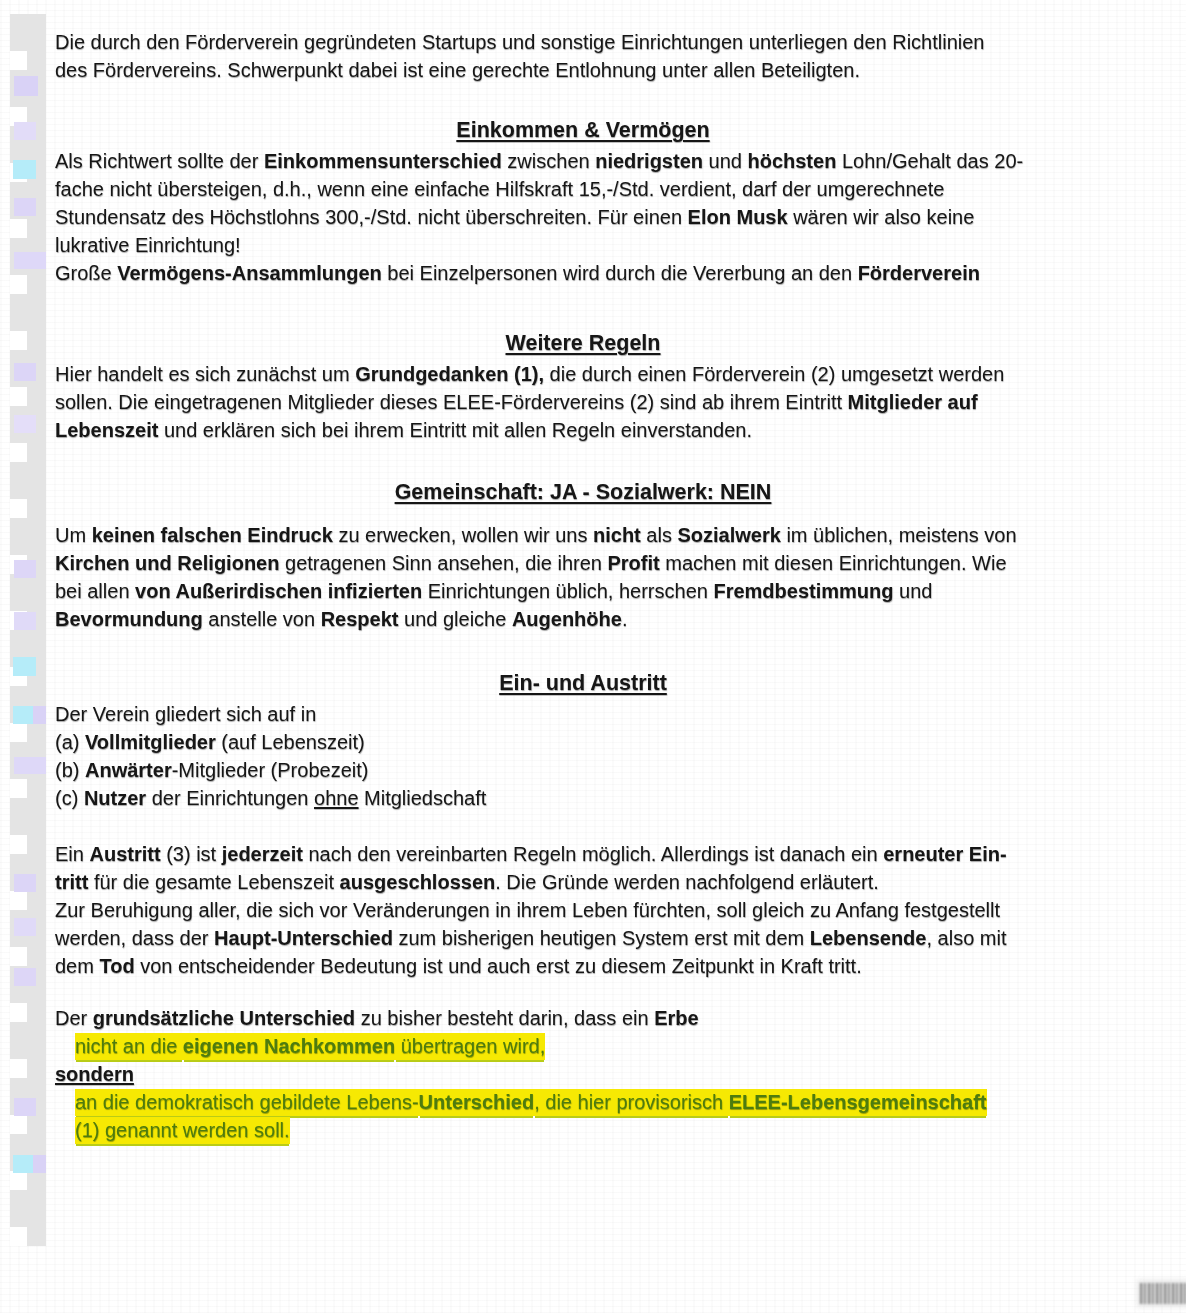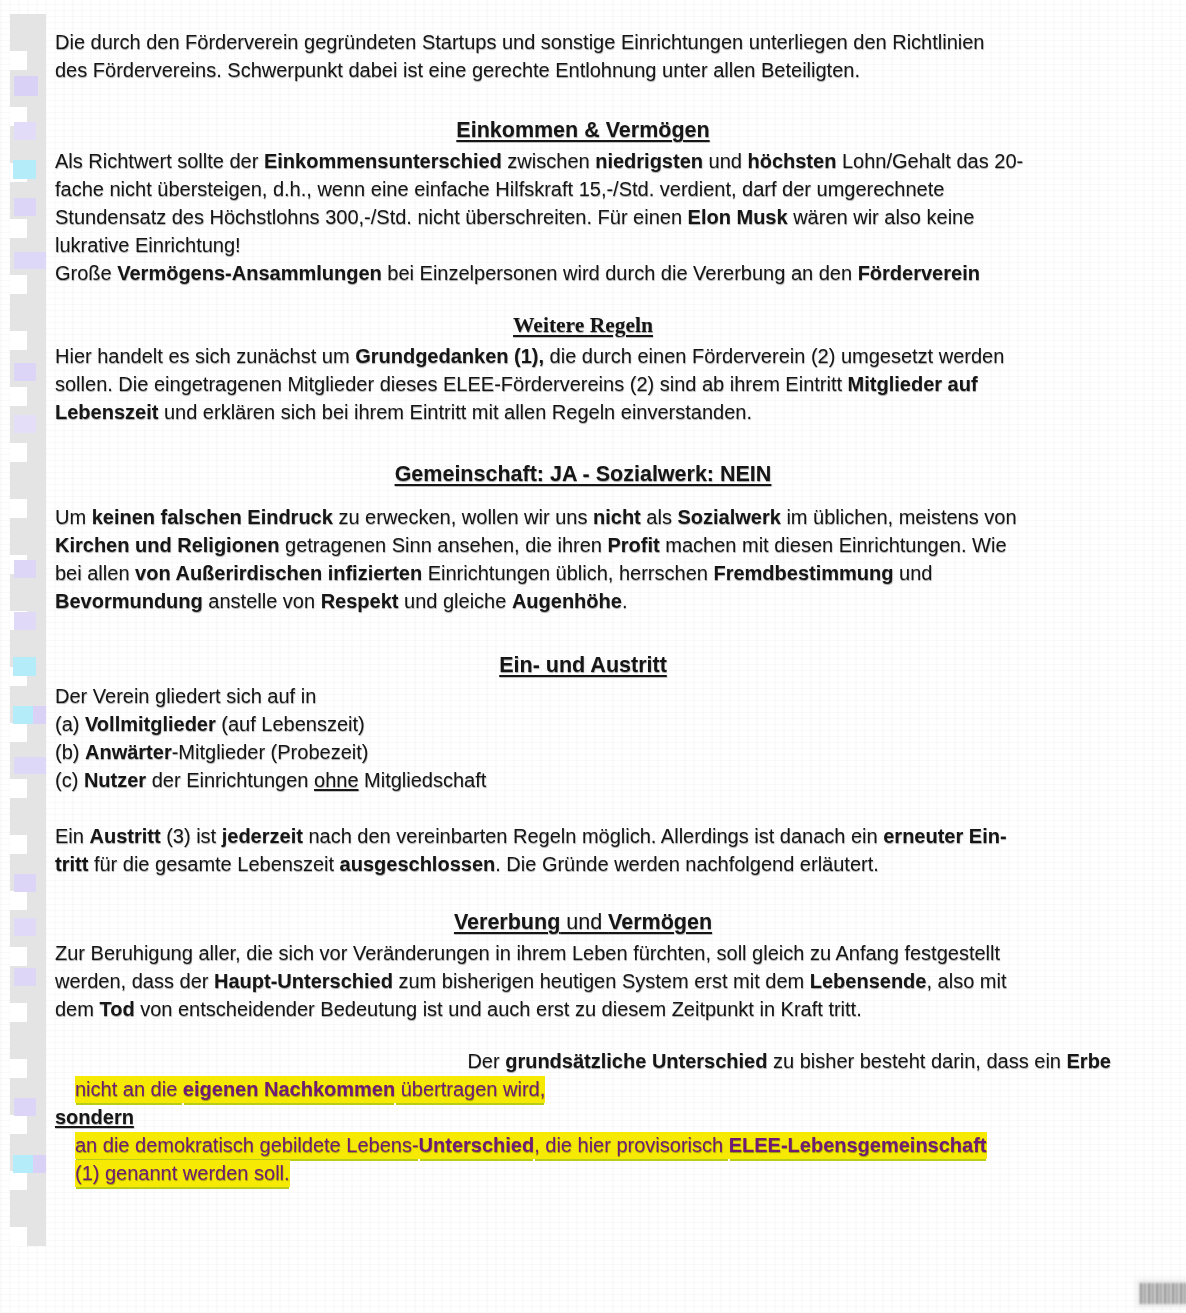--- a/index.html
+++ b/index.html
@@ -23,21 +23,21 @@
     font-size:20px;line-height:28px;
     text-shadow:0.4px 0.7px 0.9px rgba(95,95,95,.55);
   }
   .line{white-space:nowrap;}
   .heading{text-align:center;font-size:21.5px;line-height:33px;white-space:nowrap;}
   .b{font-weight:700;}
   .u{text-decoration:underline;text-decoration-thickness:1.6px;text-underline-offset:2px;}
   .heading .u{text-decoration-thickness:2px;text-underline-offset:3px;}
   .hl{
     background:#f6e903;
-    color:#701a75;
+    color:#4d7c0f;
     padding:2px 0 3px;
     box-shadow:0 3px 0 -1px #b9cc17;
     text-shadow:0.4px 0.6px 0.8px rgba(60,80,0,.5);
   }
   .margin-strip{
     position:absolute;left:10px;top:14px;width:36px;height:1232px;
     background:#e4e4e4;
   }
   .margin-strip::before{
     content:"";position:absolute;left:0;top:0;width:17px;height:100%;
@@ -59,41 +59,40 @@
   <div class="margin-strip"></div>
   <div class="doc">
       <div class="line" style="margin-top: 28px;"><span>Die durch den Förderverein gegründeten Startups und sonstige Einrichtungen unterliegen den Richtlinien</span></div>
       <div class="line"><span>des Fördervereins. Schwerpunkt dabei ist eine gerechte Entlohnung unter allen Beteiligten.</span></div>
       <div class="heading" style="margin-top: 30px; text-align: center;"><span class="b u">Einkommen &amp; Vermögen</span></div>
       <div class="line"><span>Als Richtwert sollte der </span><span class="b">Einkommensunterschied</span><span> zwischen </span><span class="b">niedrigsten</span><span> und </span><span class="b">höchsten</span><span> Lohn/Gehalt das 20-</span></div>
       <div class="line"><span>fache nicht übersteigen, d.h., wenn eine einfache Hilfskraft 15,-/Std. verdient, darf der umgerechnete</span></div>
       <div class="line"><span>Stundensatz des Höchstlohns 300,-/Std. nicht überschreiten. Für einen </span><span class="b">Elon Musk</span><span> wären wir also keine</span></div>
       <div class="line"><span>lukrative Einrichtung!</span></div>
       <div class="line"><span>Große </span><span class="b">Vermögens-Ansammlungen</span><span> bei Einzelpersonen wird durch die Vererbung an den </span><span class="b">Förderverein</span></div>
-      <div class="heading" style="margin-top: 22px; font-family: Liberation Serif, serif;"><span class="b u">Weitere Regeln</span></div>
+      <div class="heading" style="margin-top: 40px;"><span class="b u">Weitere Regeln</span></div>
       <div class="line"><span>Hier handelt es sich zunächst um </span><span class="b">Grundgedanken (1),</span><span> die durch einen Förderverein (2) umgesetzt werden</span></div>
       <div class="line"><span>sollen. Die eingetragenen Mitglieder dieses ELEE-Fördervereins (2) sind ab ihrem Eintritt </span><span class="b">Mitglieder auf</span></div>
       <div class="line"><span class="b">Lebenszeit</span><span> und erklären sich bei ihrem Eintritt mit allen Regeln einverstanden.</span></div>
       <div class="heading" style="margin-top: 32px; text-align: center;"><span class="b u">Gemeinschaft: JA - Sozialwerk: NEIN</span></div>
       <div class="line" style="margin-top: 12px;"><span>Um </span><span class="b">keinen falschen Eindruck</span><span> zu erwecken, wollen wir uns </span><span class="b">nicht</span><span> als </span><span class="b">Sozialwerk</span><span> im üblichen, meistens von</span></div>
       <div class="line"><span class="b">Kirchen und Religionen</span><span> getragenen Sinn ansehen, die ihren </span><span class="b">Profit</span><span> machen mit diesen Einrichtungen. Wie</span></div>
       <div class="line"><span>bei allen </span><span class="b">von Außerirdischen infizierten</span><span> Einrichtungen üblich, herrschen </span><span class="b">Fremdbestimmung</span><span> und</span></div>
       <div class="line"><span class="b">Bevormundung</span><span> anstelle von </span><span class="b">Respekt</span><span> und gleiche </span><span class="b">Augenhöhe</span><span>.</span></div>
       <div class="heading" style="margin-top: 34px;"><span class="b u">Ein- und Austritt</span></div>
       <div class="line"><span>Der Verein gliedert sich auf in</span></div>
       <div class="line"><span>(a) </span><span class="b">Vollmitglieder</span><span> (auf Lebenszeit)</span></div>
       <div class="line"><span>(b) </span><span class="b">Anwärter</span><span>-Mitglieder (Probezeit)</span></div>
       <div class="line"><span>(c) </span><span class="b">Nutzer</span><span> der Einrichtungen </span><span class="u">ohne</span><span> Mitgliedschaft</span></div>
       <div class="line" style="margin-top: 28px;"><span>Ein </span><span class="b">Austritt</span><span> (3) ist </span><span class="b">jederzeit</span><span> nach den vereinbarten Regeln möglich. Allerdings ist danach ein </span><span class="b">erneuter Ein-</span></div>
       <div class="line"><span class="b">tritt</span><span> für die gesamte Lebenszeit </span><span class="b">ausgeschlossen</span><span>. Die Gründe werden nachfolgend erläutert.</span></div>
-      <div class="heading" style="margin-top: 28px;"><span class="b u">Vererbung</span><span class="u"> und </span><span class="b u">Vermögen</span></div>
       <div class="line"><span>Zur Beruhigung aller, die sich vor Veränderungen in ihrem Leben fürchten, soll gleich zu Anfang festgestellt</span></div>
       <div class="line"><span>werden, dass der </span><span class="b">Haupt-Unterschied</span><span> zum bisherigen heutigen System erst mit dem </span><span class="b">Lebensende</span><span>, also mit</span></div>
       <div class="line"><span>dem </span><span class="b">Tod</span><span> von entscheidender Bedeutung ist und auch erst zu diesem Zeitpunkt in Kraft tritt.</span></div>
-      <div class="line" style="margin-top: 24px; text-align: right;"><span>Der </span><span class="b">grundsätzliche Unterschied</span><span> zu bisher besteht darin, dass ein </span><span class="b">Erbe</span></div>
+      <div class="line" style="margin-top: 24px;"><span>Der </span><span class="b">grundsätzliche Unterschied</span><span> zu bisher besteht darin, dass ein </span><span class="b">Erbe</span></div>
       <div class="line" style="padding-left: 20px;"><span class="hl">nicht an die </span><span class="b hl">eigenen Nachkommen</span><span class="hl"> übertragen wird,</span></div>
       <div class="line"><span class="b u">sondern</span></div>
       <div class="line" style="padding-left: 20px;"><span class="hl">an die demokratisch gebildete Lebens-</span><span class="b hl">Unterschied</span><span class="hl">, die hier provisorisch </span><span class="b hl">ELEE-Lebensgemeinschaft</span></div>
       <div class="line" style="padding-left: 20px;"><span class="hl">(1) genannt werden soll.</span></div>
     </div>
   <div class="page-marker"></div>
 <div class="artifact-square" style="left: 14px; top: 76px; width: 24px; height: 20px; background: rgb(217, 210, 246);"></div>
     <div class="artifact-square" style="left: 14px; top: 122px; width: 22px; height: 18px; background: rgb(226, 220, 248);"></div>
     <div class="artifact-square" style="left: 13px; top: 160px; width: 23px; height: 19px; background: rgb(181, 236, 249);"></div>
     <div class="artifact-square" style="left: 14px; top: 198px; width: 22px; height: 18px; background: rgb(220, 213, 247);"></div>

